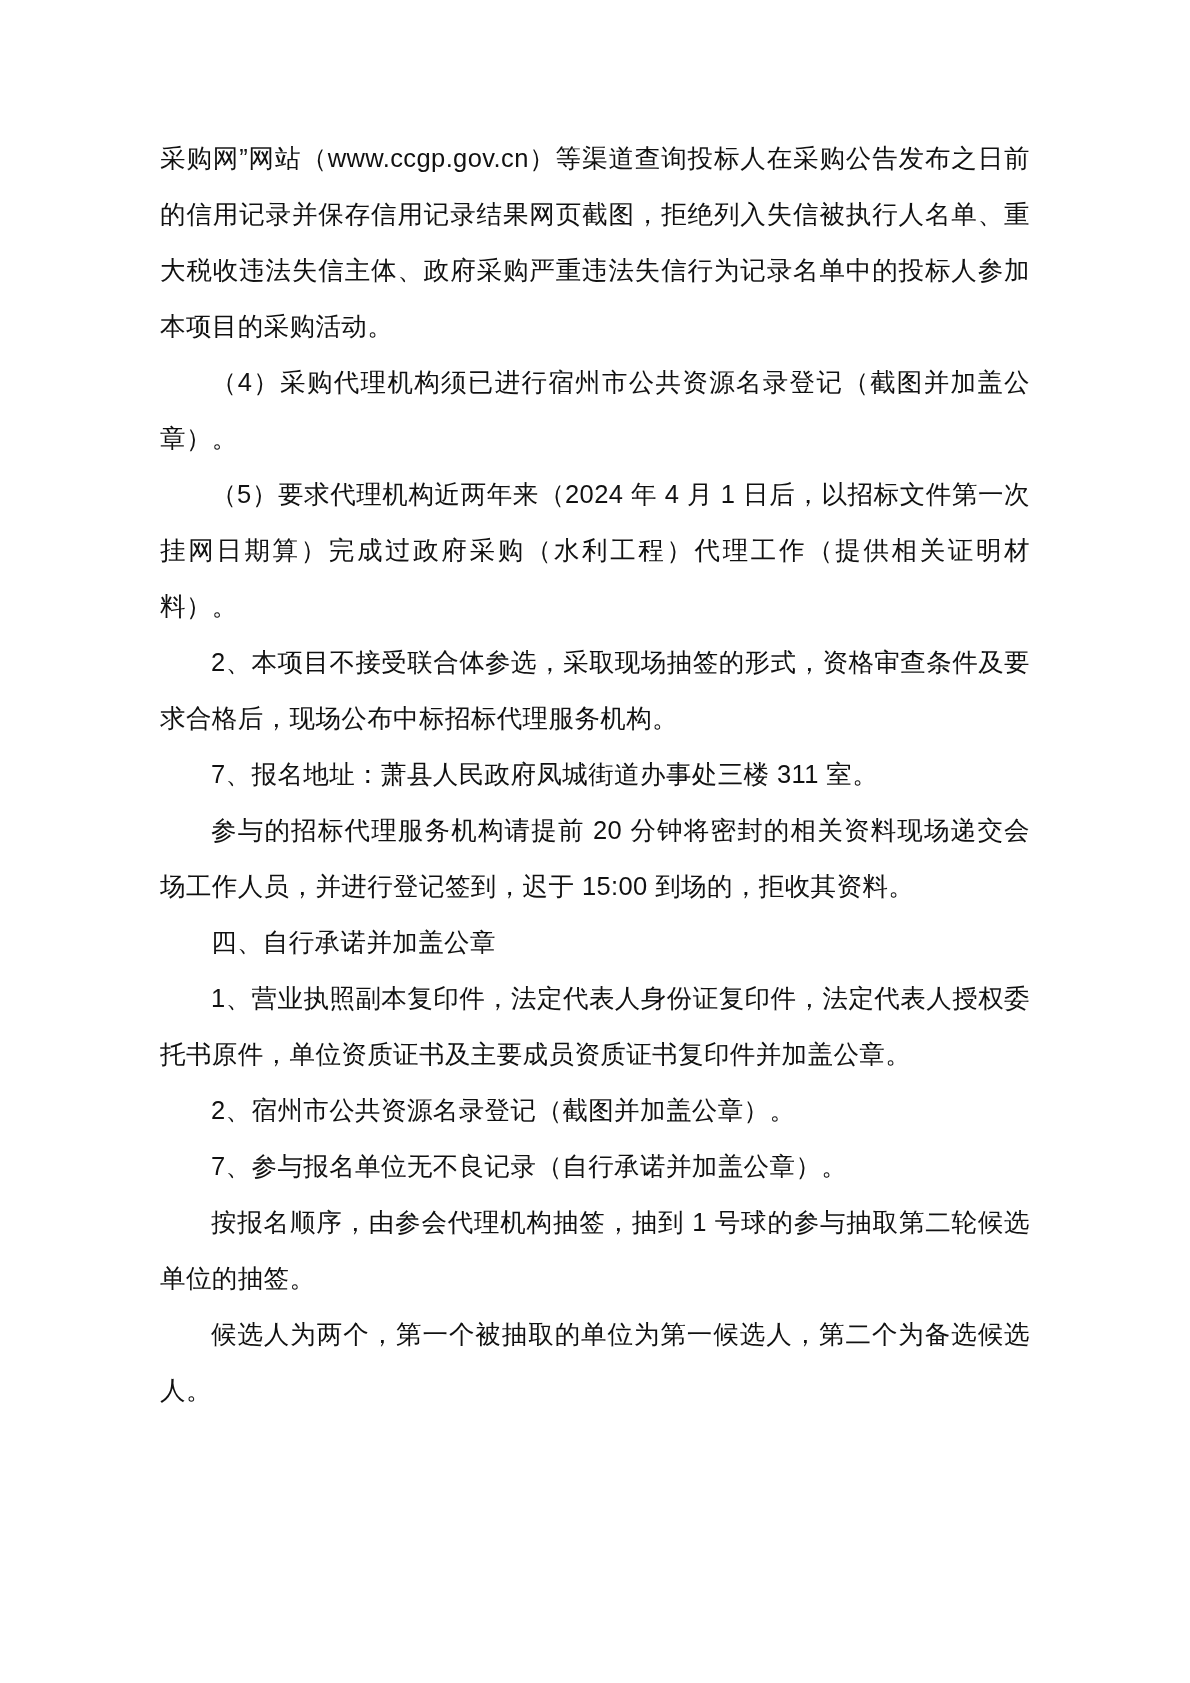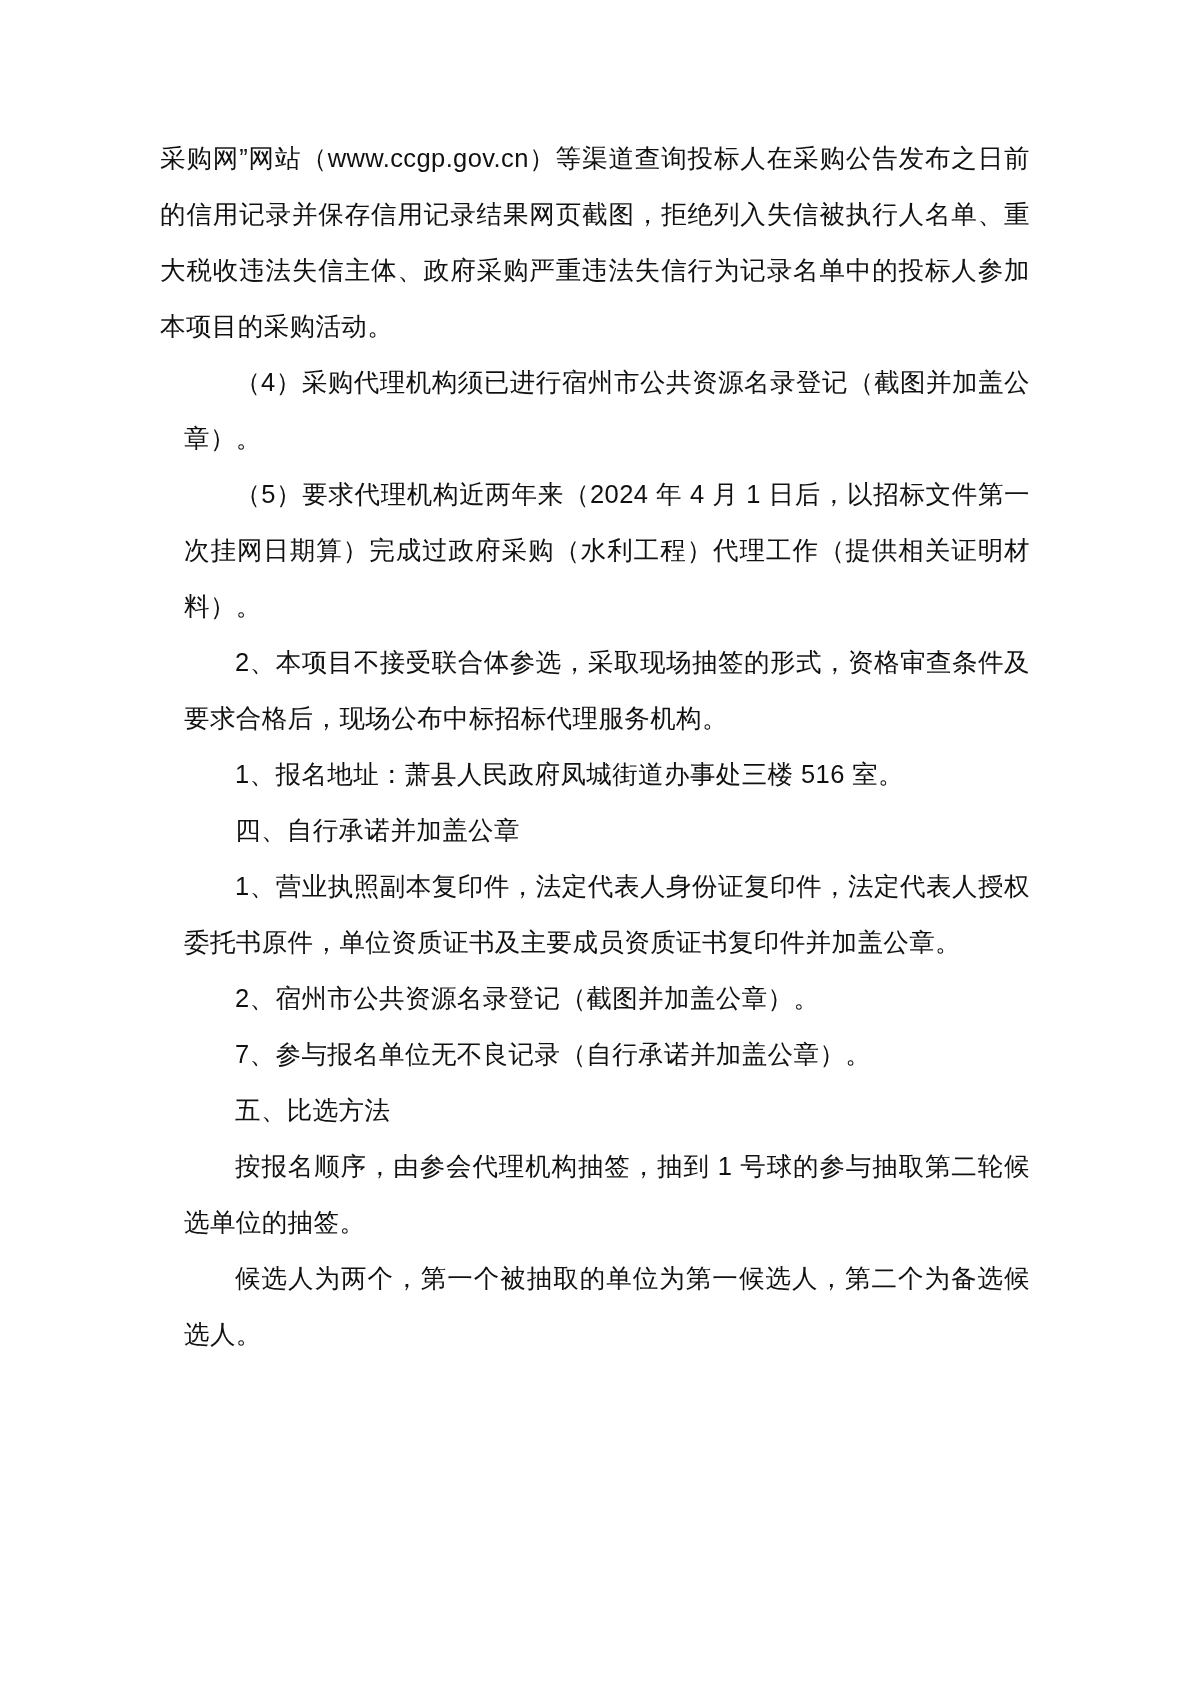--- a/index.html
+++ b/index.html
@@ -30,39 +30,38 @@
     color: #111111;
     text-align: justify;
     text-justify: inter-ideograph;
   }
   p.para {
     margin: 0;
     padding: 0;
   }
   p.indent {
     text-indent: 51px;
-    margin-left: 24px;
   }
   p.noindent {
     text-indent: 0;
   }
 </style>
 </head>
 <body>
 
 <div class="page">
   <div class="doc-body">
 
     <p class="para noindent">采购网”网站（www.ccgp.gov.cn）等渠道查询投标人在采购公告发布之日前的信用记录并保存信用记录结果网页截图，拒绝列入失信被执行人名单、重大税收违法失信主体、政府采购严重违法失信行为记录名单中的投标人参加本项目的采购活动。</p>
     <p class="para indent">（4）采购代理机构须已进行宿州市公共资源名录登记（截图并加盖公章）。</p>
     <p class="para indent">（5）要求代理机构近两年来（2024 年 4 月 1 日后，以招标文件第一次挂网日期算）完成过政府采购（水利工程）代理工作（提供相关证明材料）。</p>
     <p class="para indent">2、本项目不接受联合体参选，采取现场抽签的形式，资格审查条件及要求合格后，现场公布中标招标代理服务机构。</p>
-    <p class="para indent">1、报名地址：萧县人民政府凤城街道办事处三楼 516 室。</p>
+    <p class="para indent">7、报名地址：萧县人民政府凤城街道办事处三楼 311 室。</p>
+    <p class="para indent">参与的招标代理服务机构请提前 20 分钟将密封的相关资料现场递交会场工作人员，并进行登记签到，迟于 15:00 到场的，拒收其资料。</p>
     <p class="para indent">四、自行承诺并加盖公章</p>
     <p class="para indent">1、营业执照副本复印件，法定代表人身份证复印件，法定代表人授权委托书原件，单位资质证书及主要成员资质证书复印件并加盖公章。</p>
     <p class="para indent">2、宿州市公共资源名录登记（截图并加盖公章）。</p>
     <p class="para indent">7、参与报名单位无不良记录（自行承诺并加盖公章）。</p>
-    <p class="para indent">五、比选方法</p>
     <p class="para indent">按报名顺序，由参会代理机构抽签，抽到 1 号球的参与抽取第二轮候选单位的抽签。</p>
     <p class="para indent">候选人为两个，第一个被抽取的单位为第一候选人，第二个为备选候选人。</p>
 
   </div>
 </div>
 
 </body></html>

